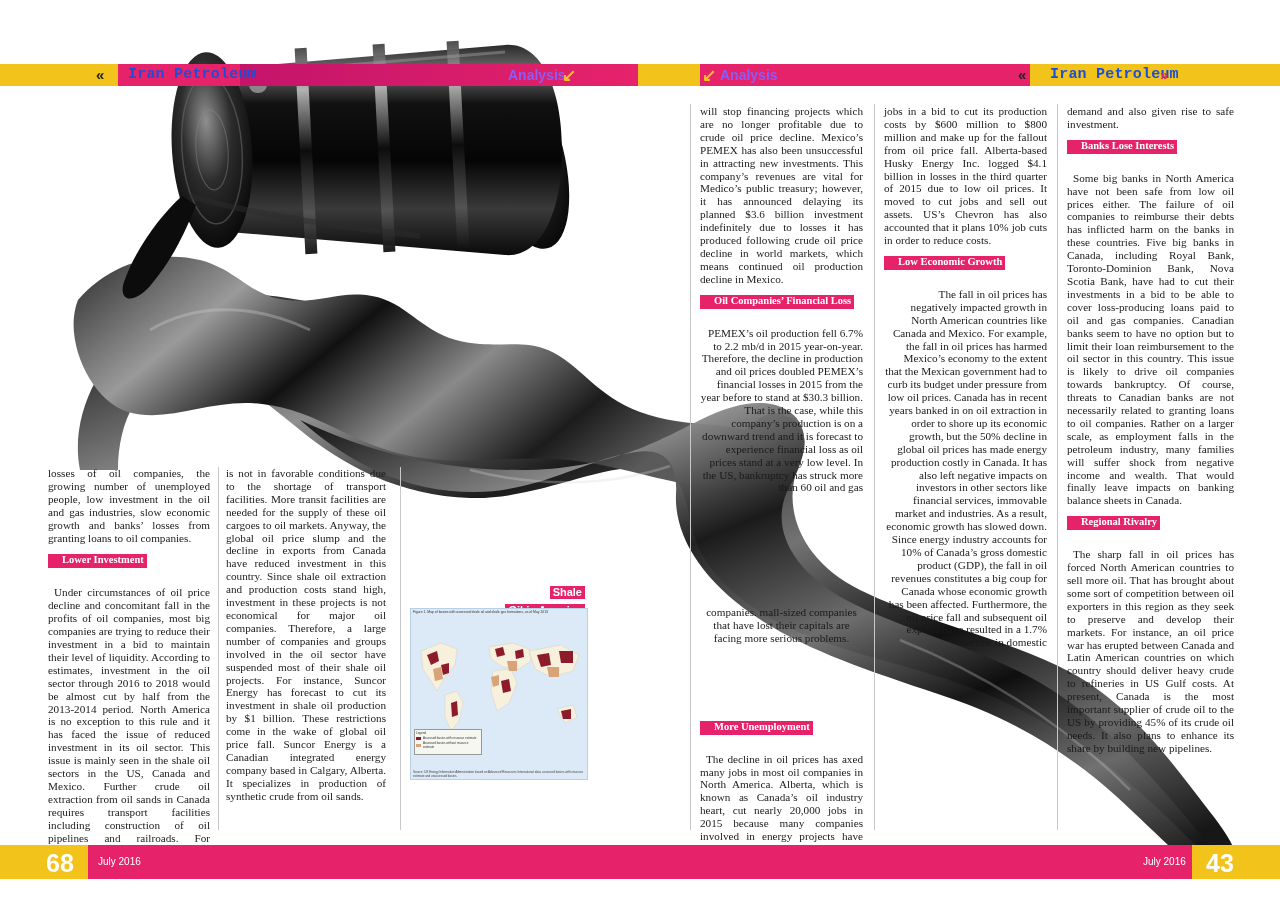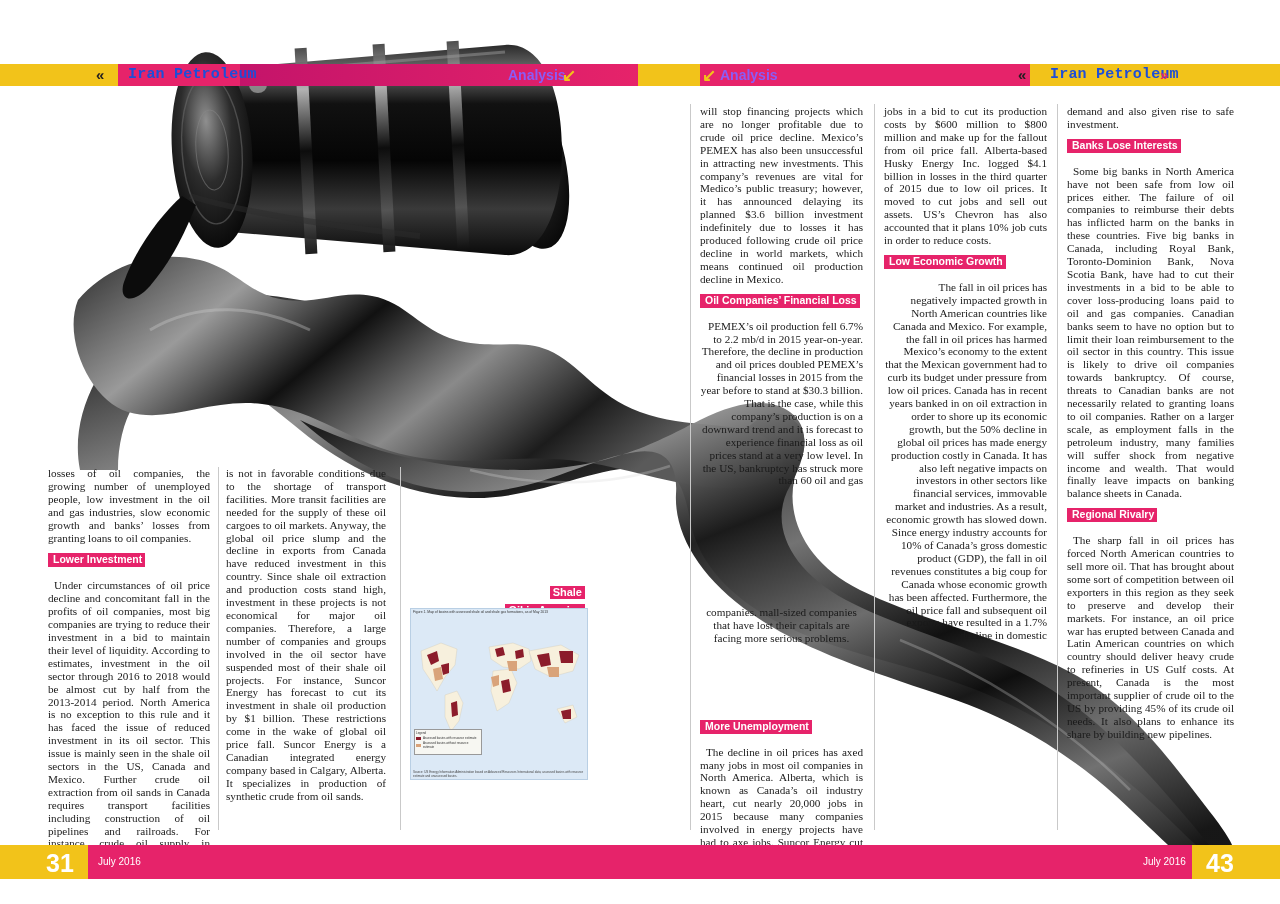--- a/index.html
+++ b/index.html
@@ -40,22 +40,22 @@
   .pagenoR{left:1206px;}
   .issue{position:absolute;top:11px;color:#ffffff;font-family:"Liberation Sans",sans-serif;
         font-size:10px;}
   .issueL{left:98px;}
   .issueR{left:1143px;}
   .slash{position:absolute;top:2px;font-family:"Liberation Sans",sans-serif;font-size:26px;color:#f2c31a;}
 
   
   .col{position:absolute;font-size:11.2px;line-height:12.9px;color:#1a1a1a;text-align:justify;}
   .col p{margin:0 0 0 0;}
-  .sec{display:inline-block;background:#e6236a;color:#ffffff;font-family:Liberation Sans, sans-serif;
-        font-weight:bold;font-size:10.5px;padding:0px 3px 1px 5px;margin-bottom:12px;}
+  .sec{display:inline-block;background:#e6236a;color:#ffffff;font-family:Liberation Serif, serif;
+        font-weight:bold;font-size:10.5px;padding:0px 3px 1px 14px;margin-bottom:18px;}
   .indent{text-indent:6px;}
 
   
   #c1{left:48px;top:467px;width:162px;}
   #c2{left:226px;top:467px;width:160px;}
   #c3a{left:410px;top:789px;width:164px;}
   #c4{left:700px;top:105px;width:163px;}
   #c5{left:884px;top:105px;width:163px;}
   #c6{left:1067px;top:105px;width:167px;}
   #c7{left:700px;top:606px;width:163px;}
@@ -284,21 +284,21 @@
     <p>demand and also given rise to safe investment.</p>
     <p style="margin-top:8px"><span class="sec">Banks Lose Interests</span></p>
     <p class="indent">Some big banks in North America have not been safe from low oil prices either. The failure of oil companies to reimburse their debts has inflicted harm on the banks in these countries. Five big banks in Canada, including Royal Bank, Toronto-Dominion Bank, Nova Scotia Bank, have had to cut their investments in a bid to be able to cover loss-producing loans paid to oil and gas companies. Canadian banks seem to have no option but to limit their loan reimbursement to the oil sector in this country. This issue is likely to drive oil companies towards bankruptcy. Of course, threats to Canadian banks are not necessarily related to granting loans to oil companies. Rather on a larger scale, as employment falls in the petroleum industry, many families will suffer shock from negative income and wealth. That would finally leave impacts on banking balance sheets in Canada.</p>
     <p style="margin-top:8px"><span class="sec">Regional Rivalry</span></p>
     <p class="indent">The sharp fall in oil prices has forced North American countries to sell more oil. That has brought about some sort of competition between oil exporters in this region as they seek to preserve and develop their markets. For instance, an oil price war has erupted between Canada and Latin American countries on which country should deliver heavy crude to refineries in US Gulf costs. At present, Canada is the most important supplier of crude oil to the US by providing 45% of its crude oil needs. It also plans to enhance its share by building new pipelines.</p>
   </div>
 
   <div class="ftr">
     <div class="yel"></div>
     <div class="pinkstrip"></div>
-    <span class="pageno pagenoL">31</span>
+    <span class="pageno pagenoL">68</span>
     <span class="slash" style="left:78px">/</span>
     <span class="issue issueL">July 2016</span>
     <span class="issue issueR">July 2016</span>
     <span class="slash" style="left:1192px">/</span>
     <span class="pageno pagenoR">43</span>
   </div>
 
 </div>
 
 </body></html>

